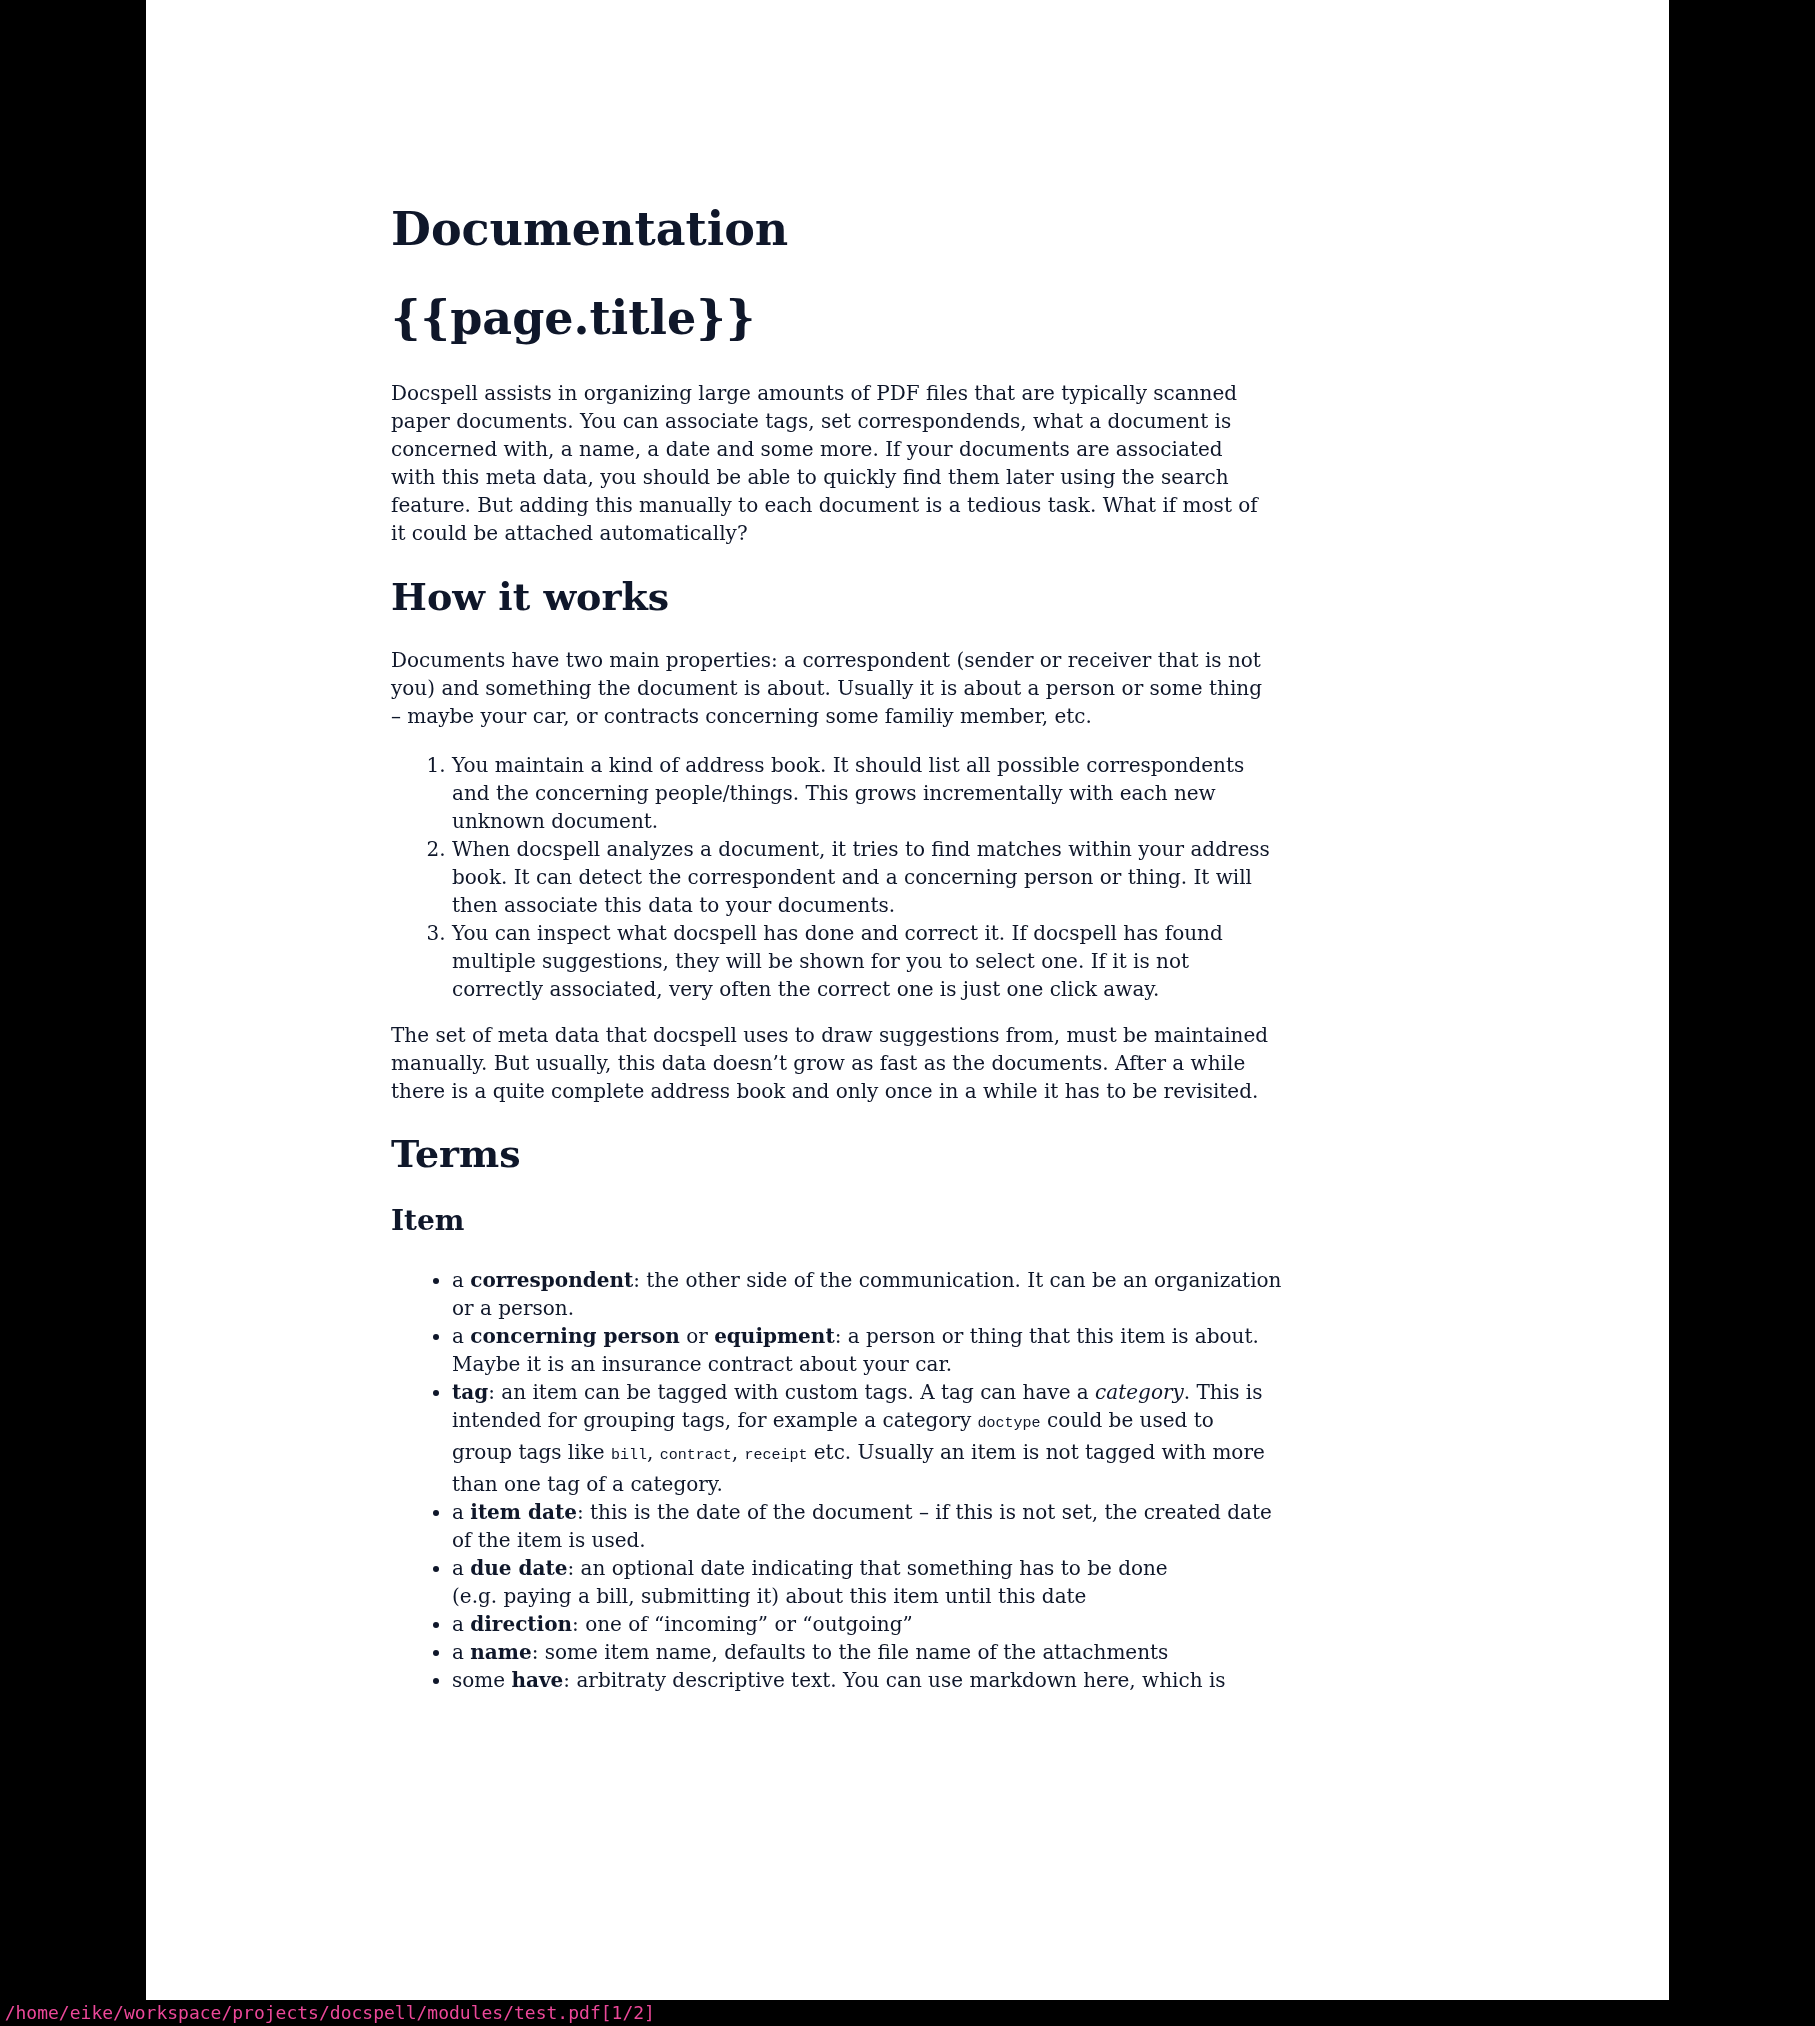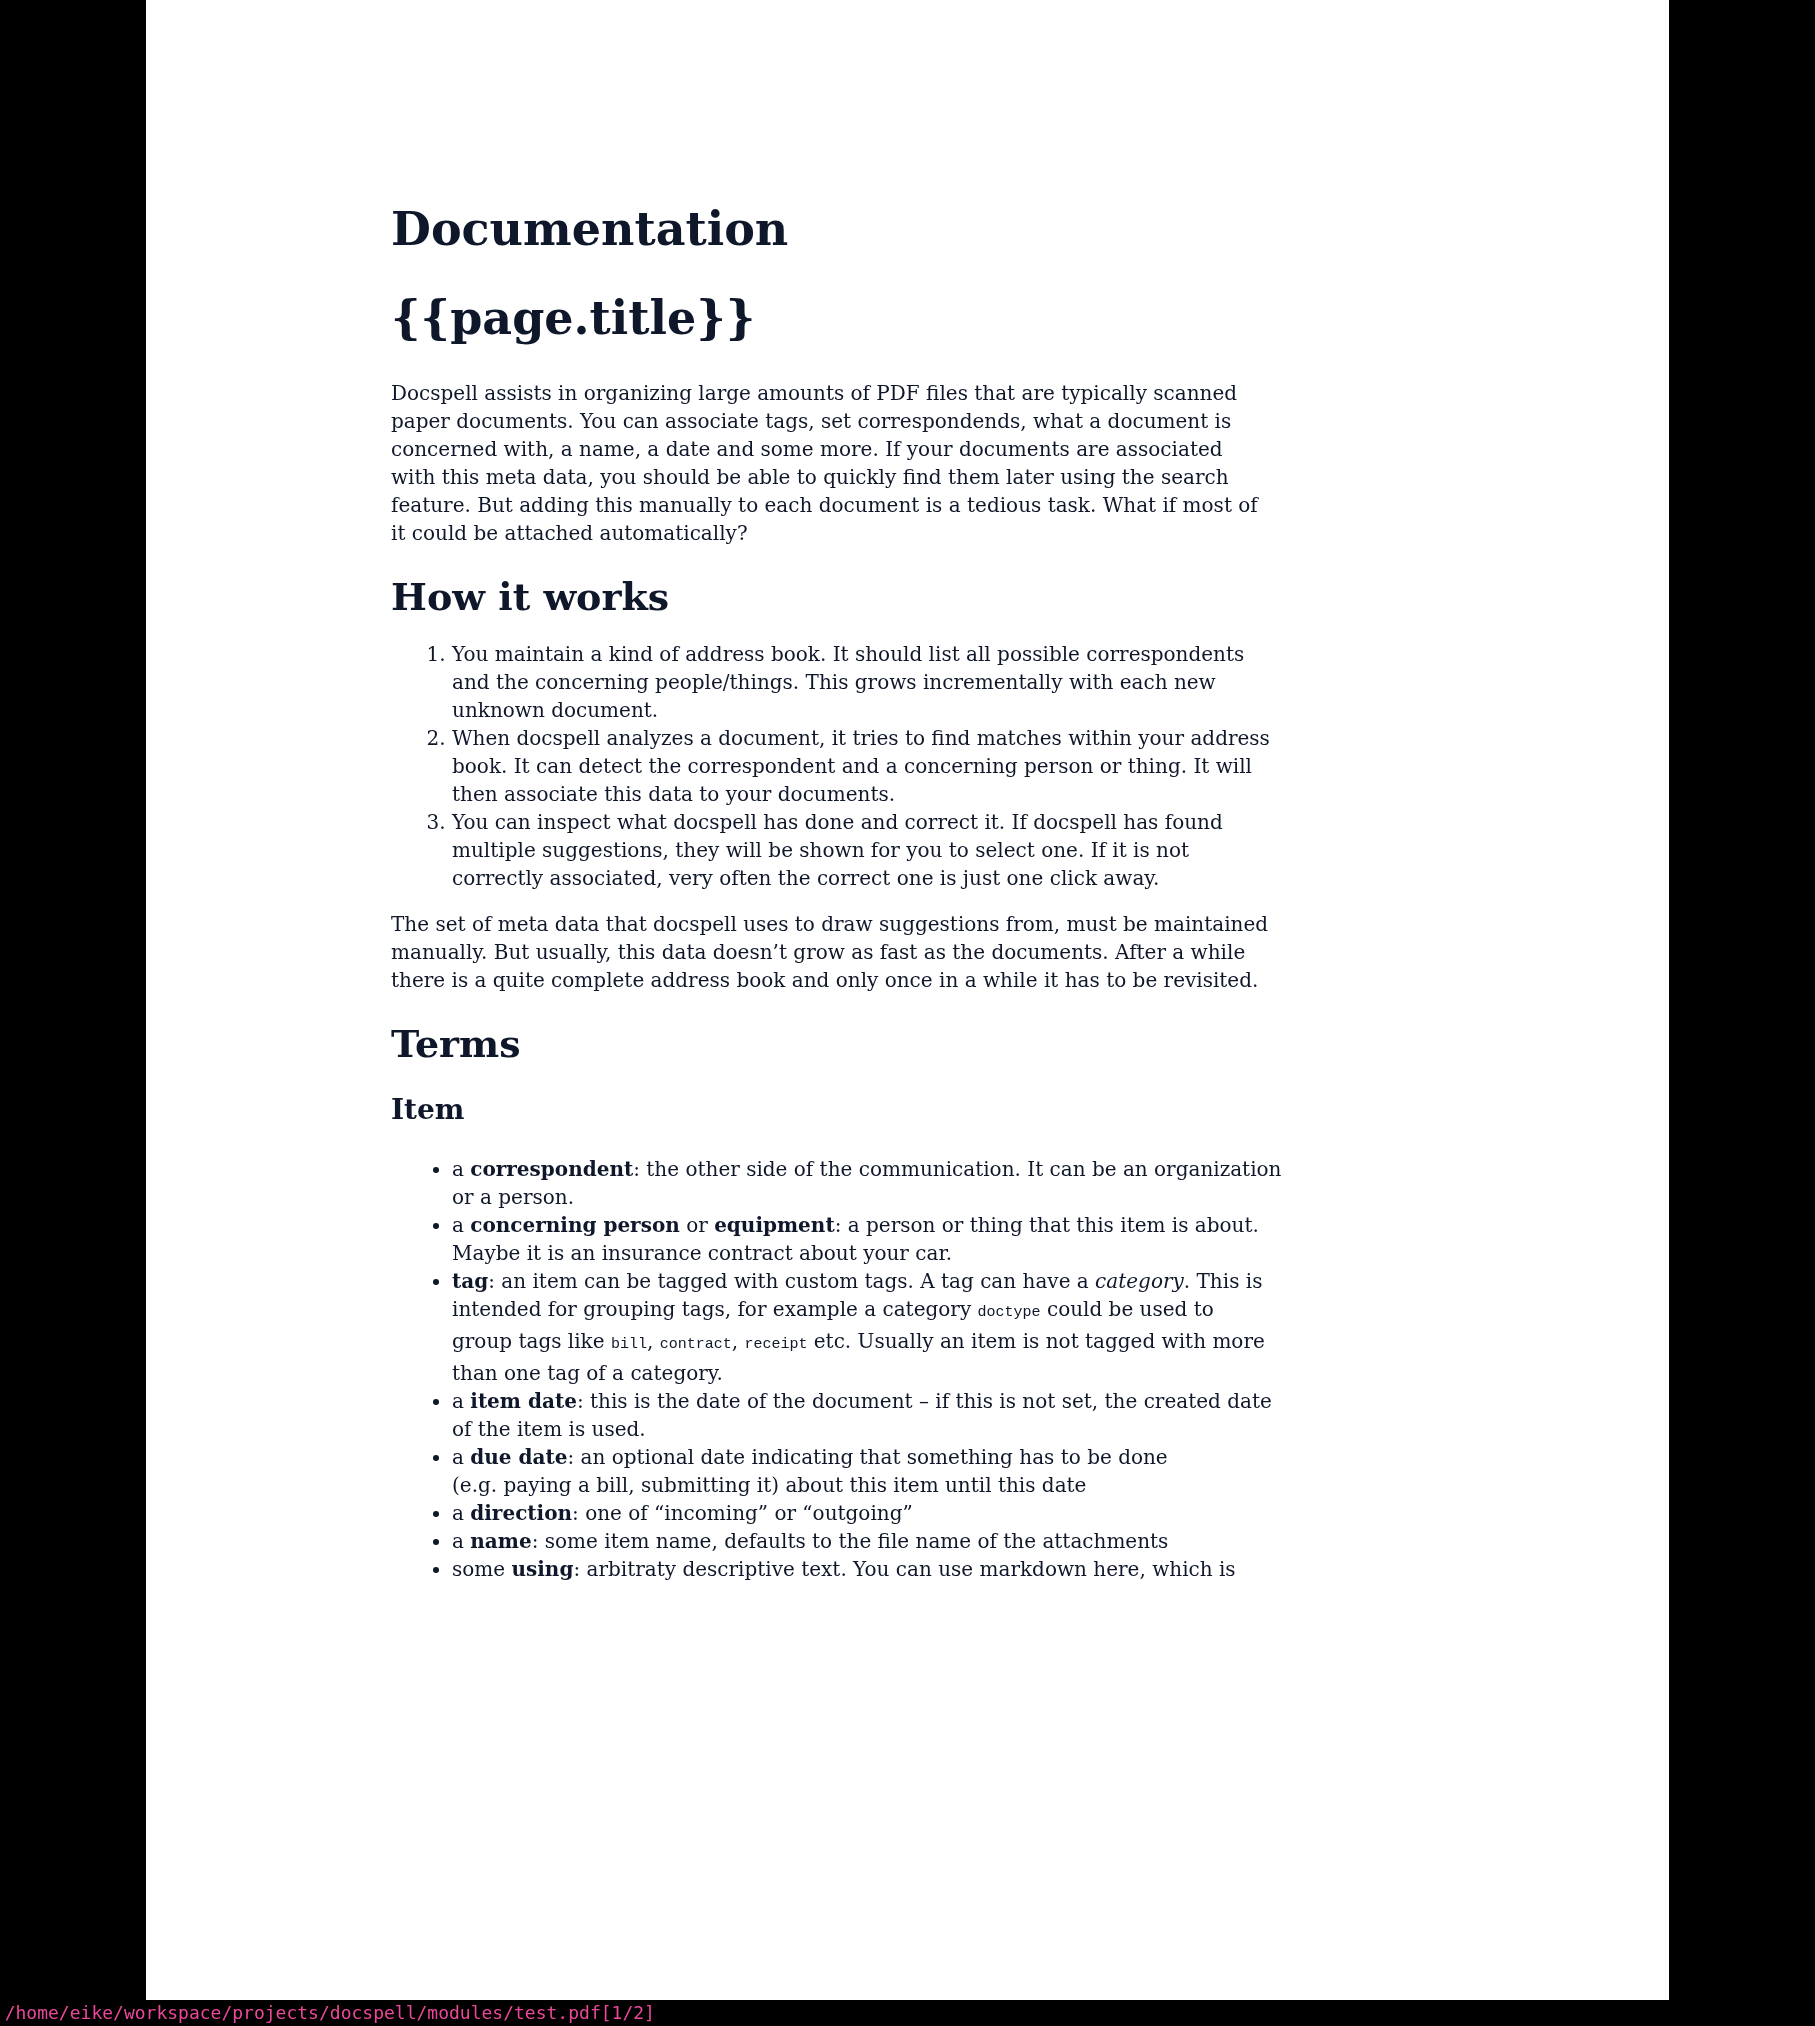--- a/index.html
+++ b/index.html
@@ -99,20 +99,23 @@
 
       <p>Docspell assists in organizing large amounts of PDF files that are typically scanned
 paper documents. You can associate tags, set correspondends, what a document is
 concerned with, a name, a date and some more. If your documents are associated
 with this meta data, you should be able to quickly find them later using the search
 feature. But adding this manually to each document is a tedious task. What if most of
 it could be attached automatically?</p>
 
       <h2>How it works</h2>
 
+      <p>Documents have two main properties: a correspondent (sender or receiver that is not
+you) and something the document is about. Usually it is about a person or some thing
+– maybe your car, or contracts concerning some familiy member, etc.</p>
 
       <ol>
         <li>You maintain a kind of address book. It should list all possible correspondents
 and the concerning people/things. This grows incrementally with each new
 unknown document.</li>
         <li>When docspell analyzes a document, it tries to find matches within your address
 book. It can detect the correspondent and a concerning person or thing. It will
 then associate this data to your documents.</li>
         <li>You can inspect what docspell has done and correct it. If docspell has found
 multiple suggestions, they will be shown for you to select one. If it is not
@@ -137,21 +140,21 @@
         <li><span class="b">tag</span><span>: an item can be tagged with custom tags. A tag can have a </span><span class="i">category</span><span>. This is
 intended for grouping tags, for example a category </span><span class="m">doctype</span><span> could be used to
 group tags like </span><span class="m">bill</span><span>, </span><span class="m">contract</span><span>, </span><span class="m">receipt</span><span> etc. Usually an item is not tagged with more
 than one tag of a category.</span></li>
         <li><span>a </span><span class="b">item date</span><span>: this is the date of the document – if this is not set, the created date
 of the item is used.</span></li>
         <li><span>a </span><span class="b">due date</span><span>: an optional date indicating that something has to be done
 (e.g. paying a bill, submitting it) about this item until this date</span></li>
         <li><span>a </span><span class="b">direction</span><span>: one of “incoming” or “outgoing”</span></li>
         <li><span>a </span><span class="b">name</span><span>: some item name, defaults to the file name of the attachments</span></li>
-        <li><span>some </span><span class="b">using</span><span>: arbitraty descriptive text. You can use markdown here, which is</span></li>
+        <li><span>some </span><span class="b">have</span><span>: arbitraty descriptive text. You can use markdown here, which is</span></li>
       </ul>
 
     </div>
   </div>
 
   <div class="statusbar">
     <span>/home/eike/workspace/projects/docspell/modules/test.pdf</span>
     <span>[1/2]</span>
   </div>
 </div>

